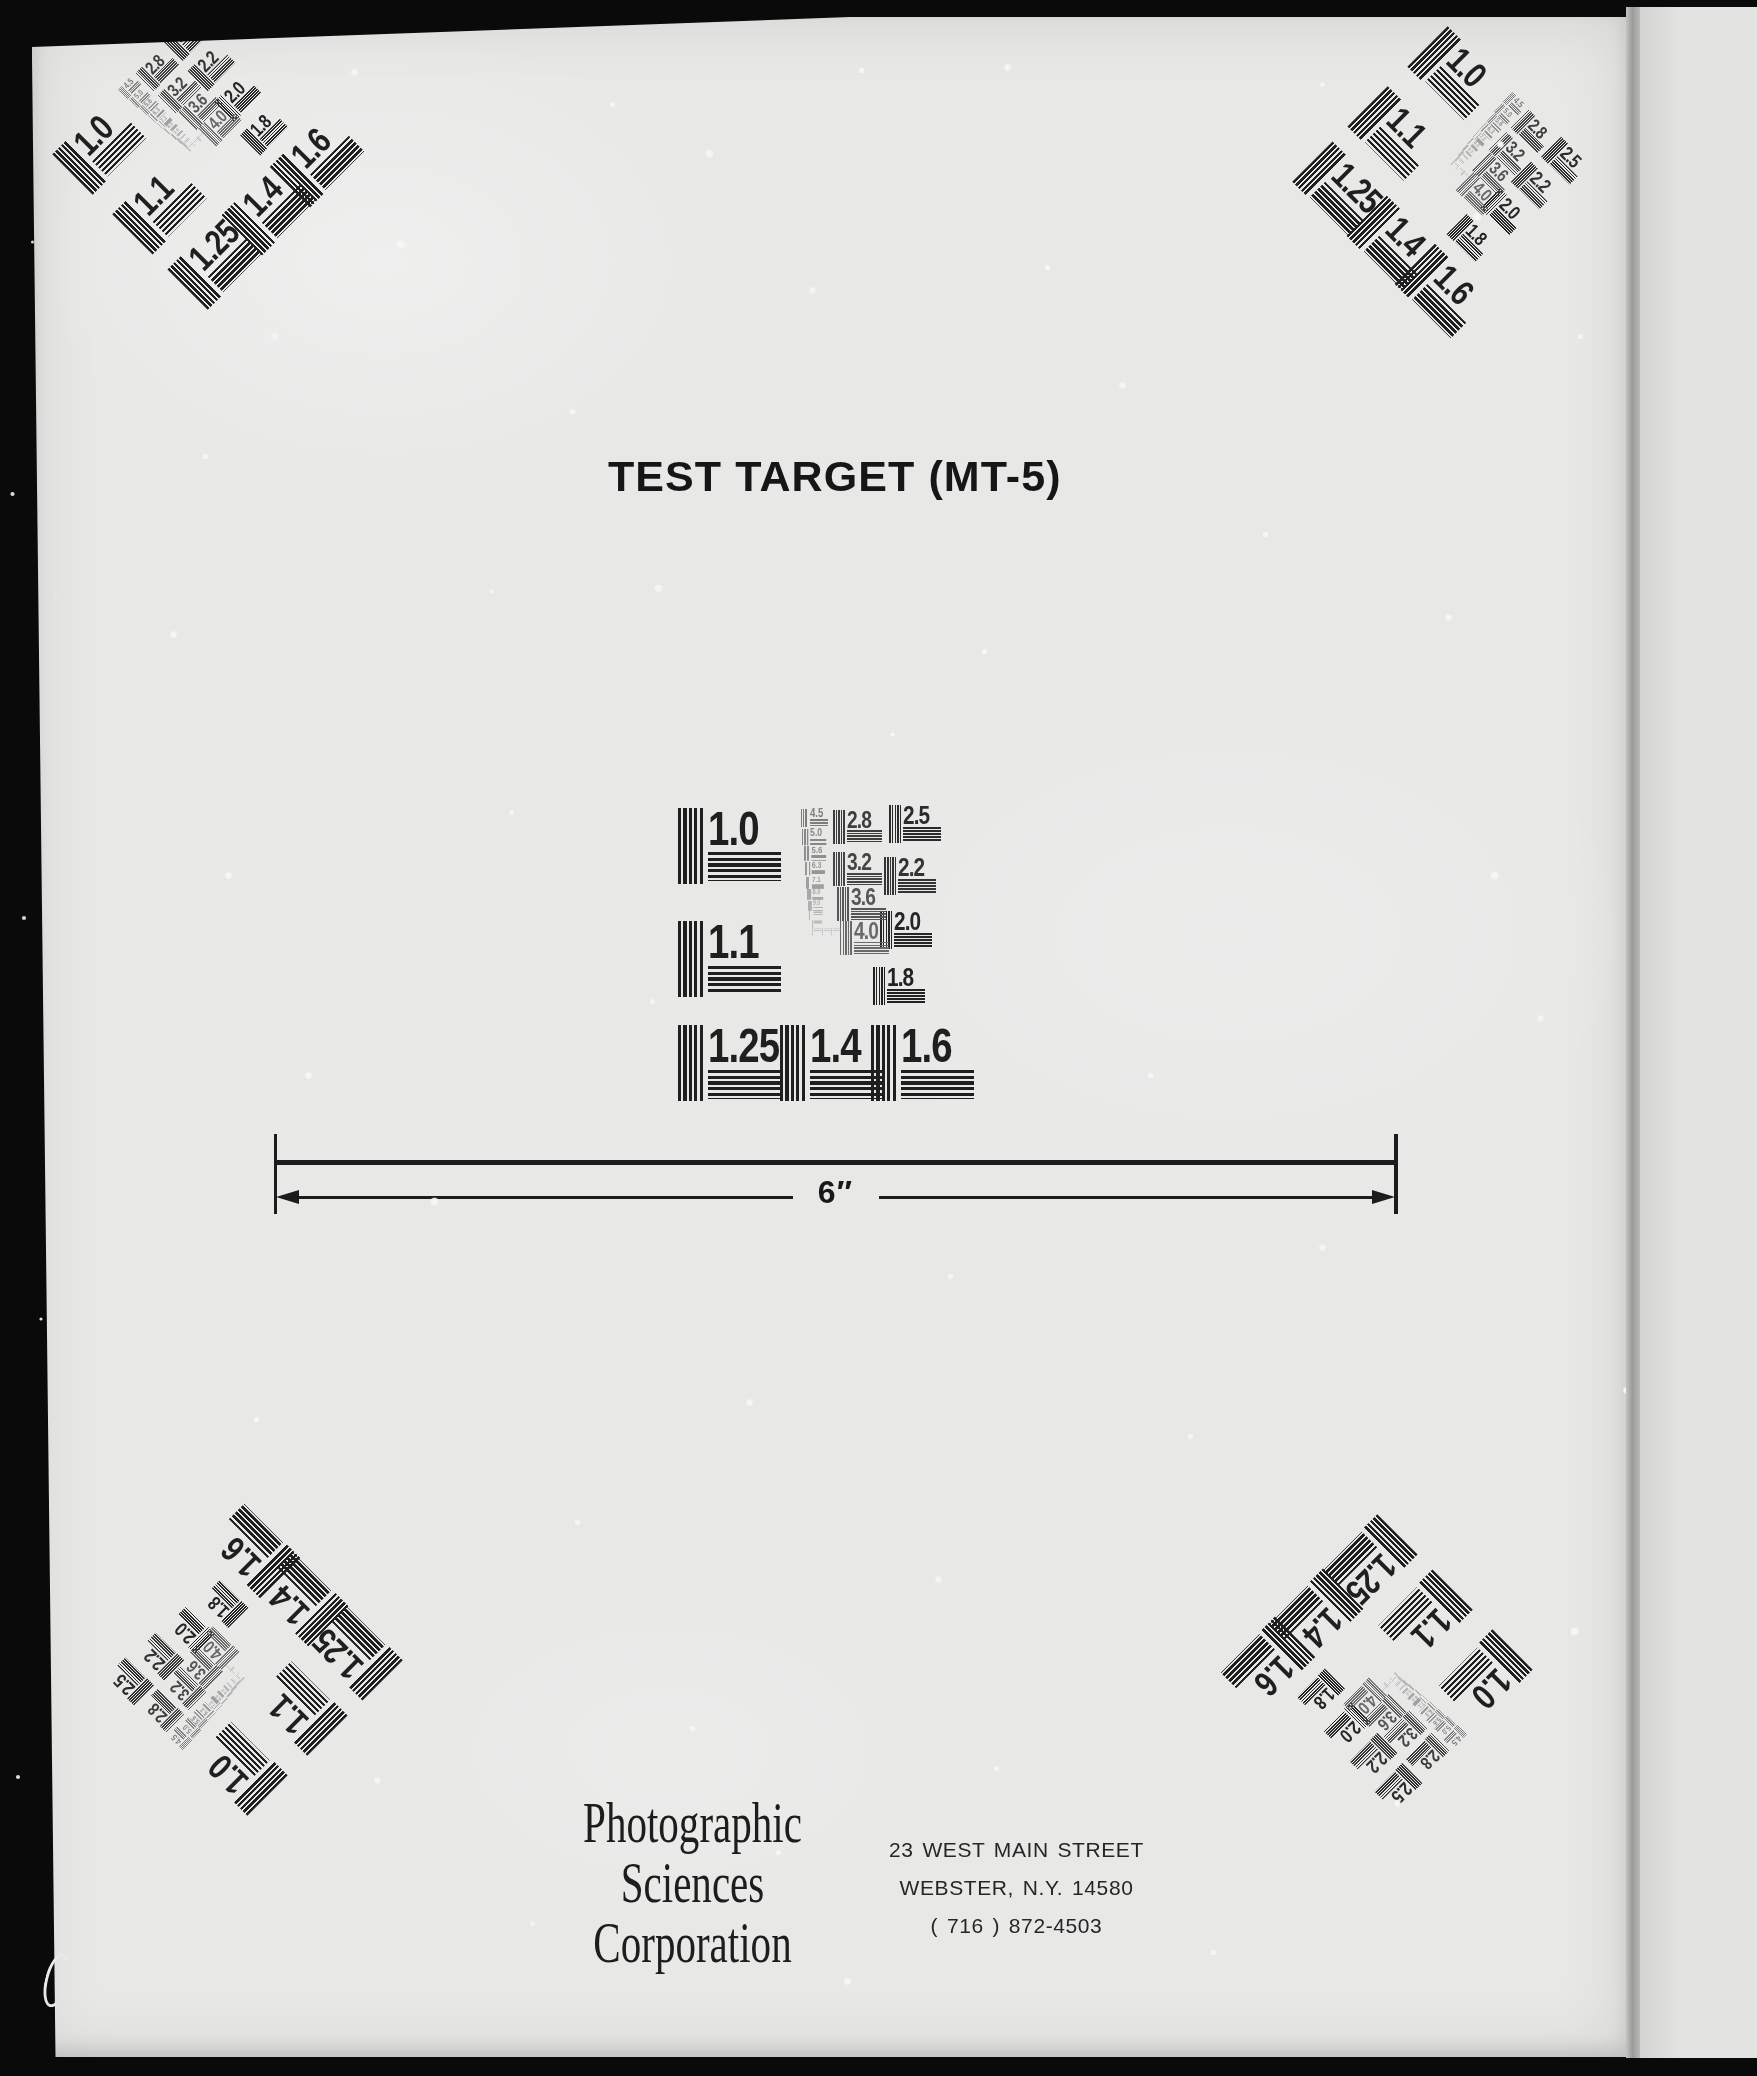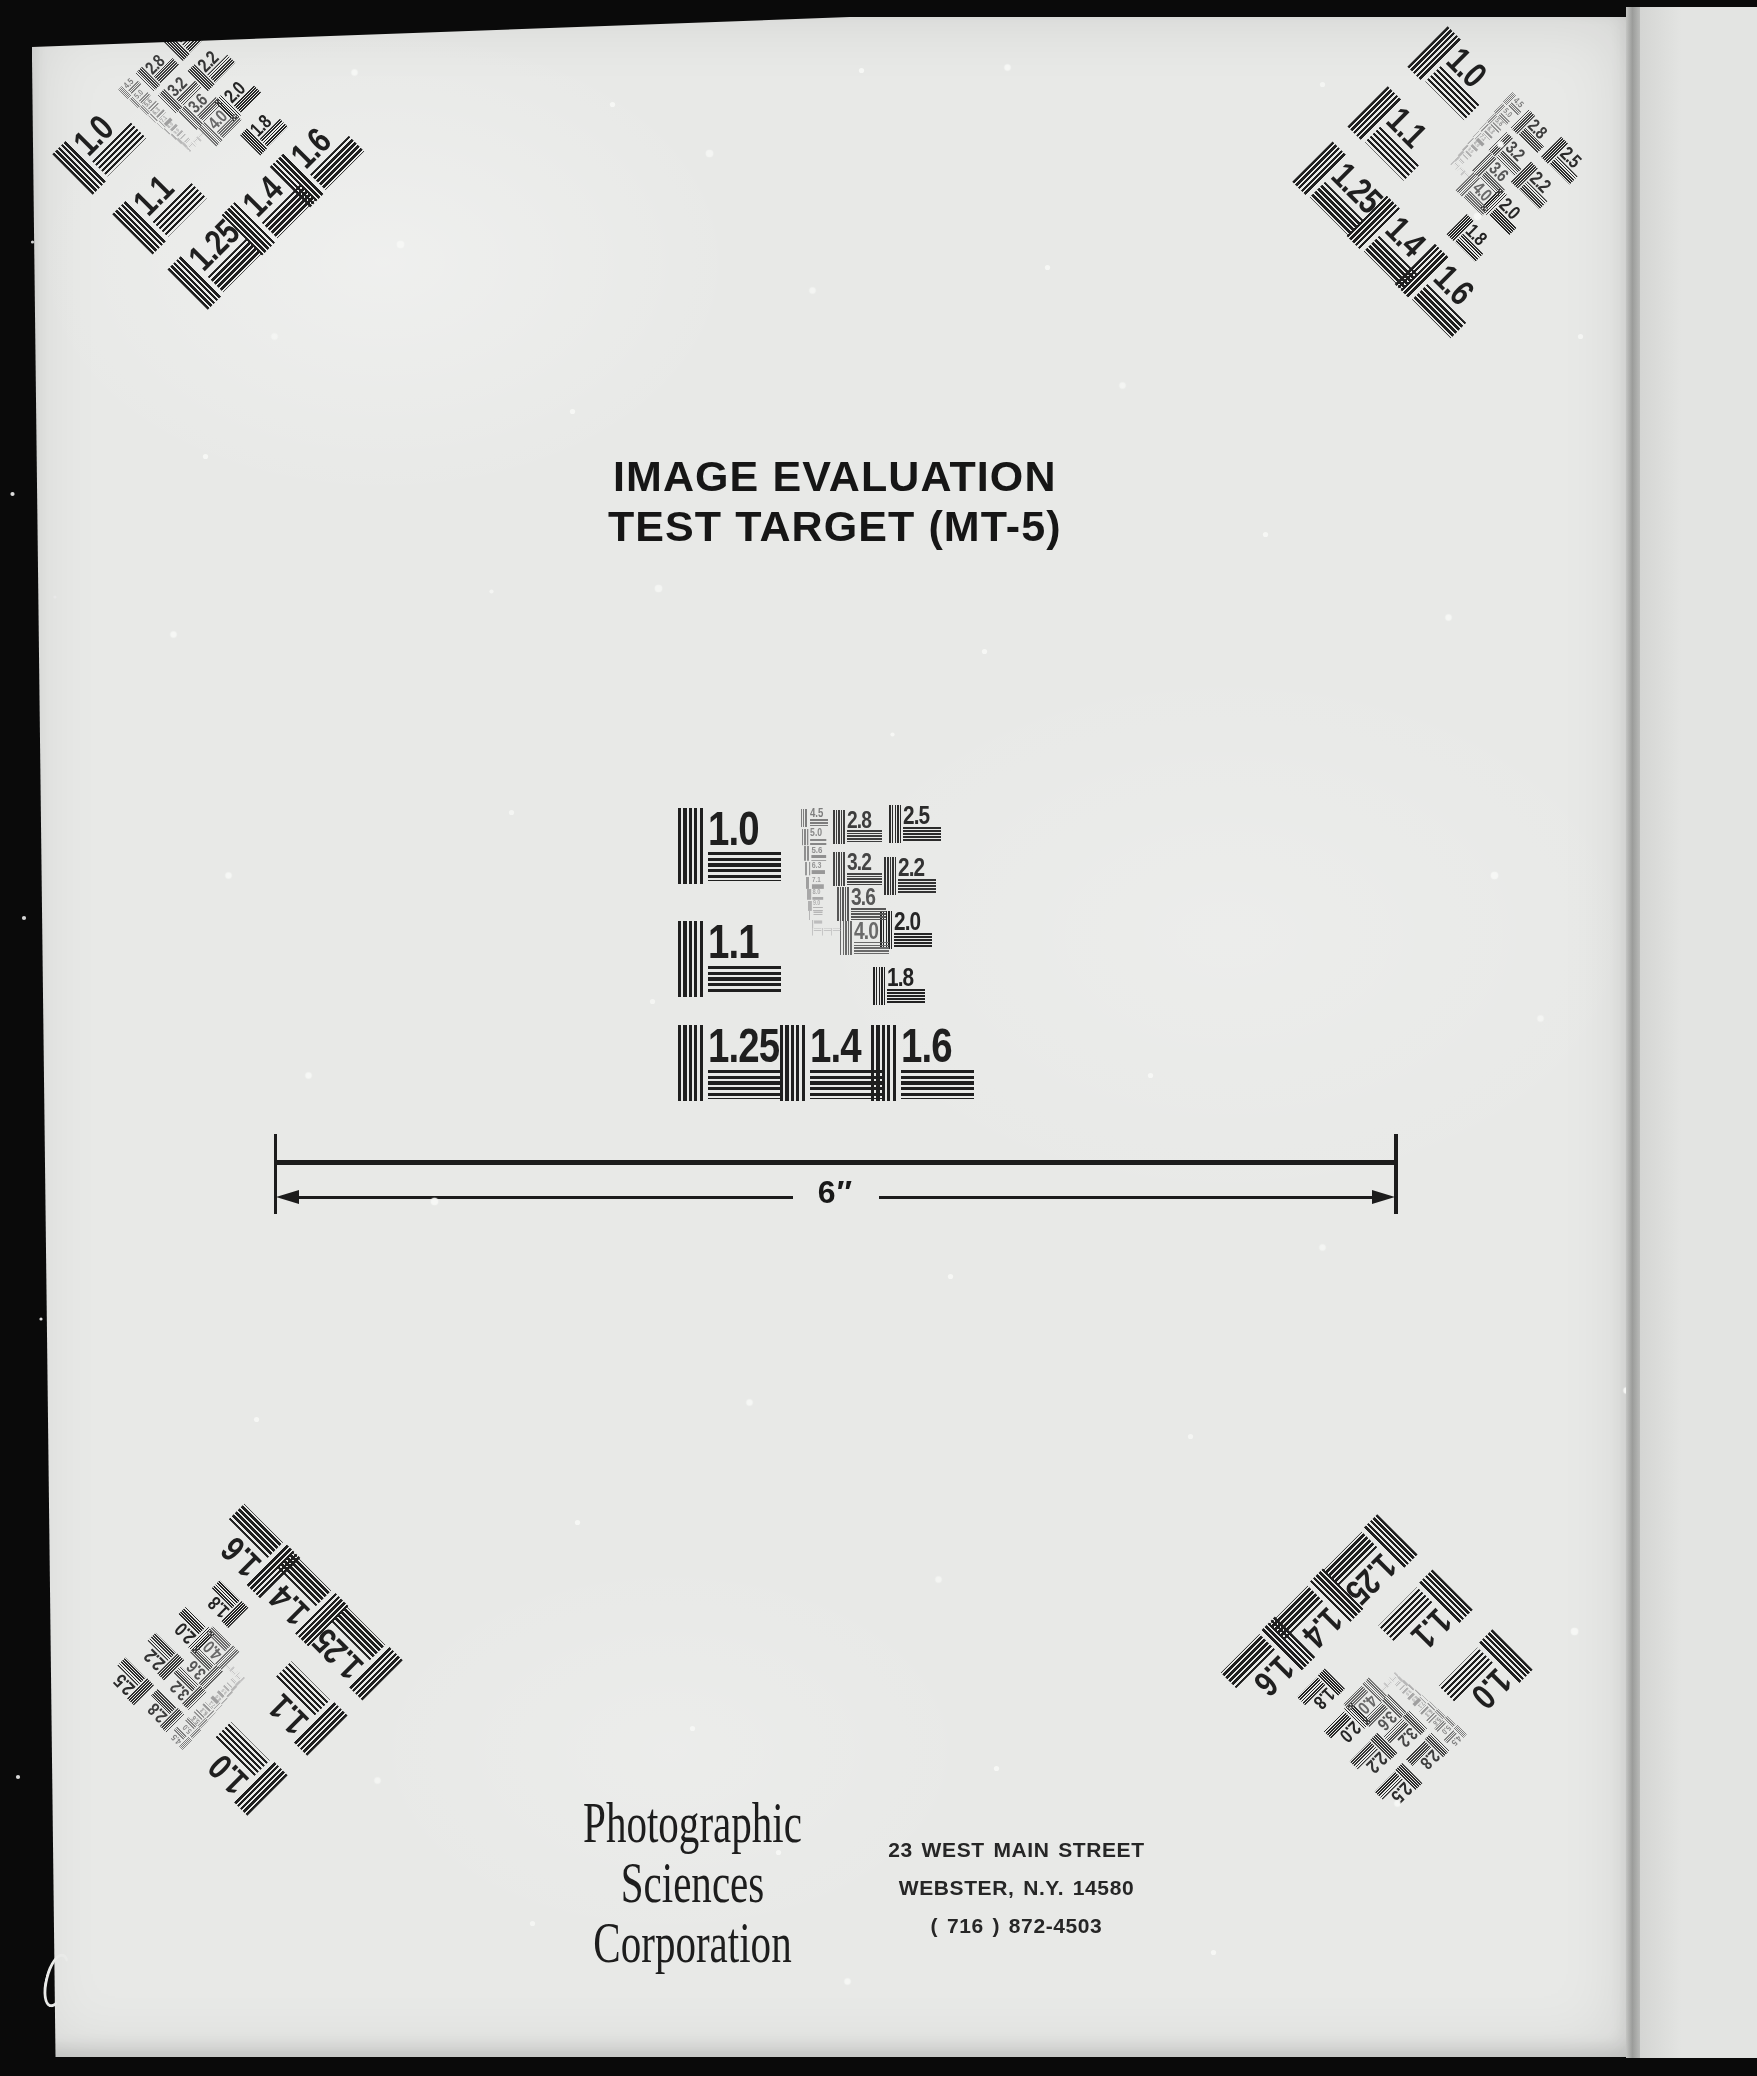--- a/index.html
+++ b/index.html
@@ -63,21 +63,21 @@
   .ah.r{right:2.9px;border-left:23px solid var(--ink,#1c1c1c);}
   .seg{position:absolute;top:7.4px;height:2.3px;background:var(--ink,#1c1c1c);}
   .seg.a{left:25px;width:494px}.seg.b{right:25px;width:494px}
   .rlabel{position:absolute;left:0;right:0;top:-15px;text-align:center;
     font-weight:700;font-size:32px;color:#181818;letter-spacing:1.1px;}
   
   .brand{position:absolute;left:202px;top:1776px;width:917px;text-align:center;
     font-family:"Liberation Serif",serif;font-size:57px;line-height:60px;color:#1d1d1d;
     transform:scaleX(.72);transform-origin:center top;}
   .addr{position:absolute;left:756px;top:1814px;width:458px;text-align:center;
-    font-weight:700;font-size:21px;line-height:38px;letter-spacing:0.6px;word-spacing:2.3px;color:#262626;}
+    font-weight:400;font-size:21px;line-height:38px;letter-spacing:0.6px;word-spacing:2.3px;color:#262626;}
   
   .specks{position:absolute;left:0;top:0;width:3.4px;height:3.4px;border-radius:50%;background:transparent;
     box-shadow:
      321px 54px 1.1px 1.7px #f6f7f5, 579px 86px 0.6px 1.1px #f6f7f5, 676px 135px 1.1px 2.3px #f4f5f3,
      828px 52px 0.6px 1.1px #f6f7f5, 974px 49px 1.1px 1.7px #f6f7f5, 1289px 66px 0.6px 1.1px #f4f5f3,
      1467px 126px 1.1px 1.7px #f6f7f5, 172px 438px 0.6px 1.1px #f6f7f5, 241px 318px 1.1px 1.7px #f4f5f3,
      367px 226px 1.1px 2.3px #f6f7f5, 539px 393px 0.6px 1.1px #f6f7f5, 779px 272px 1.1px 1.7px #f4f5f3,
      1014px 249px 0.6px 1.1px #f6f7f5, 1444px 198px 1.1px 2.3px #f6f7f5, 1547px 318px 0.6px 1.1px #f4f5f3,
      140px 616px 1.1px 1.7px #f6f7f5, 625px 570px 1.1px 2.3px #f4f5f3, 951px 633px 0.6px 1.1px #f6f7f5,
      1415px 599px 1.1px 1.7px #f6f7f5, 478px 794px 0.6px 1.1px #f4f5f3, 195px 857px 1.1px 1.7px #f6f7f5,
@@ -958,21 +958,20 @@
         </div>
         <div class="unit tn" style="left: 151px; top: 132px; --c: #c7c7c7; transform: scale(0.42);">
           <div class="vb"></div>
           <div class="nc">
             <div class="hb"></div>
           </div>
         </div>
       </div>
 
     <div class="title">
-      <div>IMAGE EVALUATION</div>
       <div>TEST TARGET (MT-5)</div>
     </div>
 
     <div class="ruler">
       <div class="tick l"></div>
       <div class="tick r"></div>
       <div class="rbar"></div>
       <div class="dim">
         <div class="ah l"></div>
         <div class="seg a"></div>

